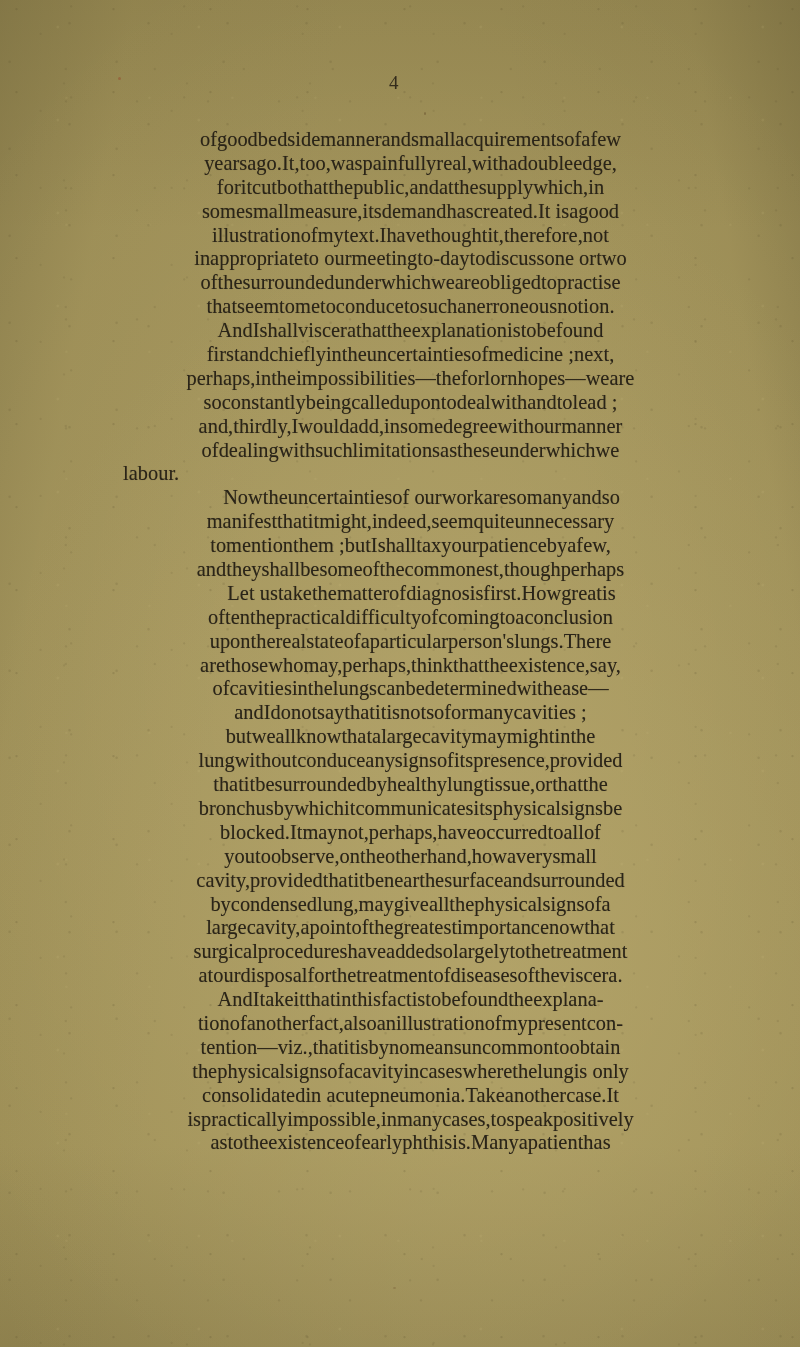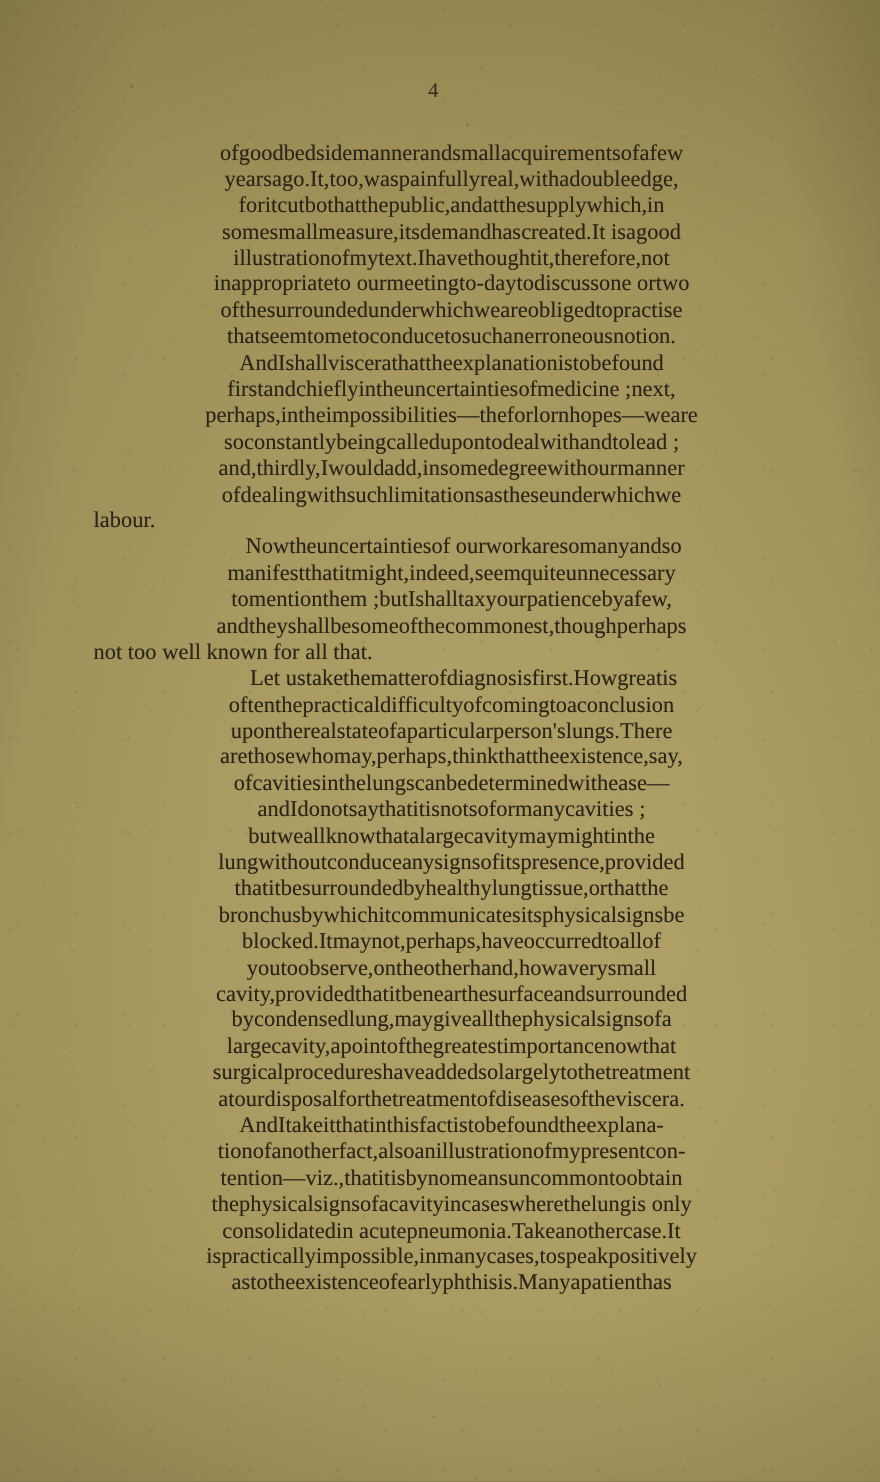--- a/index.html
+++ b/index.html
@@ -86,21 +86,21 @@
 
   
   .line.j {
     display: flex;
     justify-content: center;
     white-space: normal;
   }
   .line.j > span { white-space: pre; }
 
   
-  .line.f { display: block; }
+  .line.f { display: block; margin-left: 38px; }
 
   
   .line.ind { padding-left: 22px; width: 629px; }
 </style>
 </head>
 <body>
 
 <div id="page">
 
   <div id="grain"></div>
@@ -327,21 +327,20 @@
           <span>they</span>
           <span>shall</span>
           <span>be</span>
           <span>some</span>
           <span>of</span>
           <span>the</span>
           <span>commonest,</span>
           <span>though</span>
           <span>perhaps</span>
         </div>
-        <div class="line f">not too well known for all that.</div>
       </div>
       <div>
         <div class="line j ind">
           <span>Let us</span>
           <span>take</span>
           <span>the</span>
           <span>matter</span>
           <span>of</span>
           <span>diagnosis</span>
           <span>first.</span>

